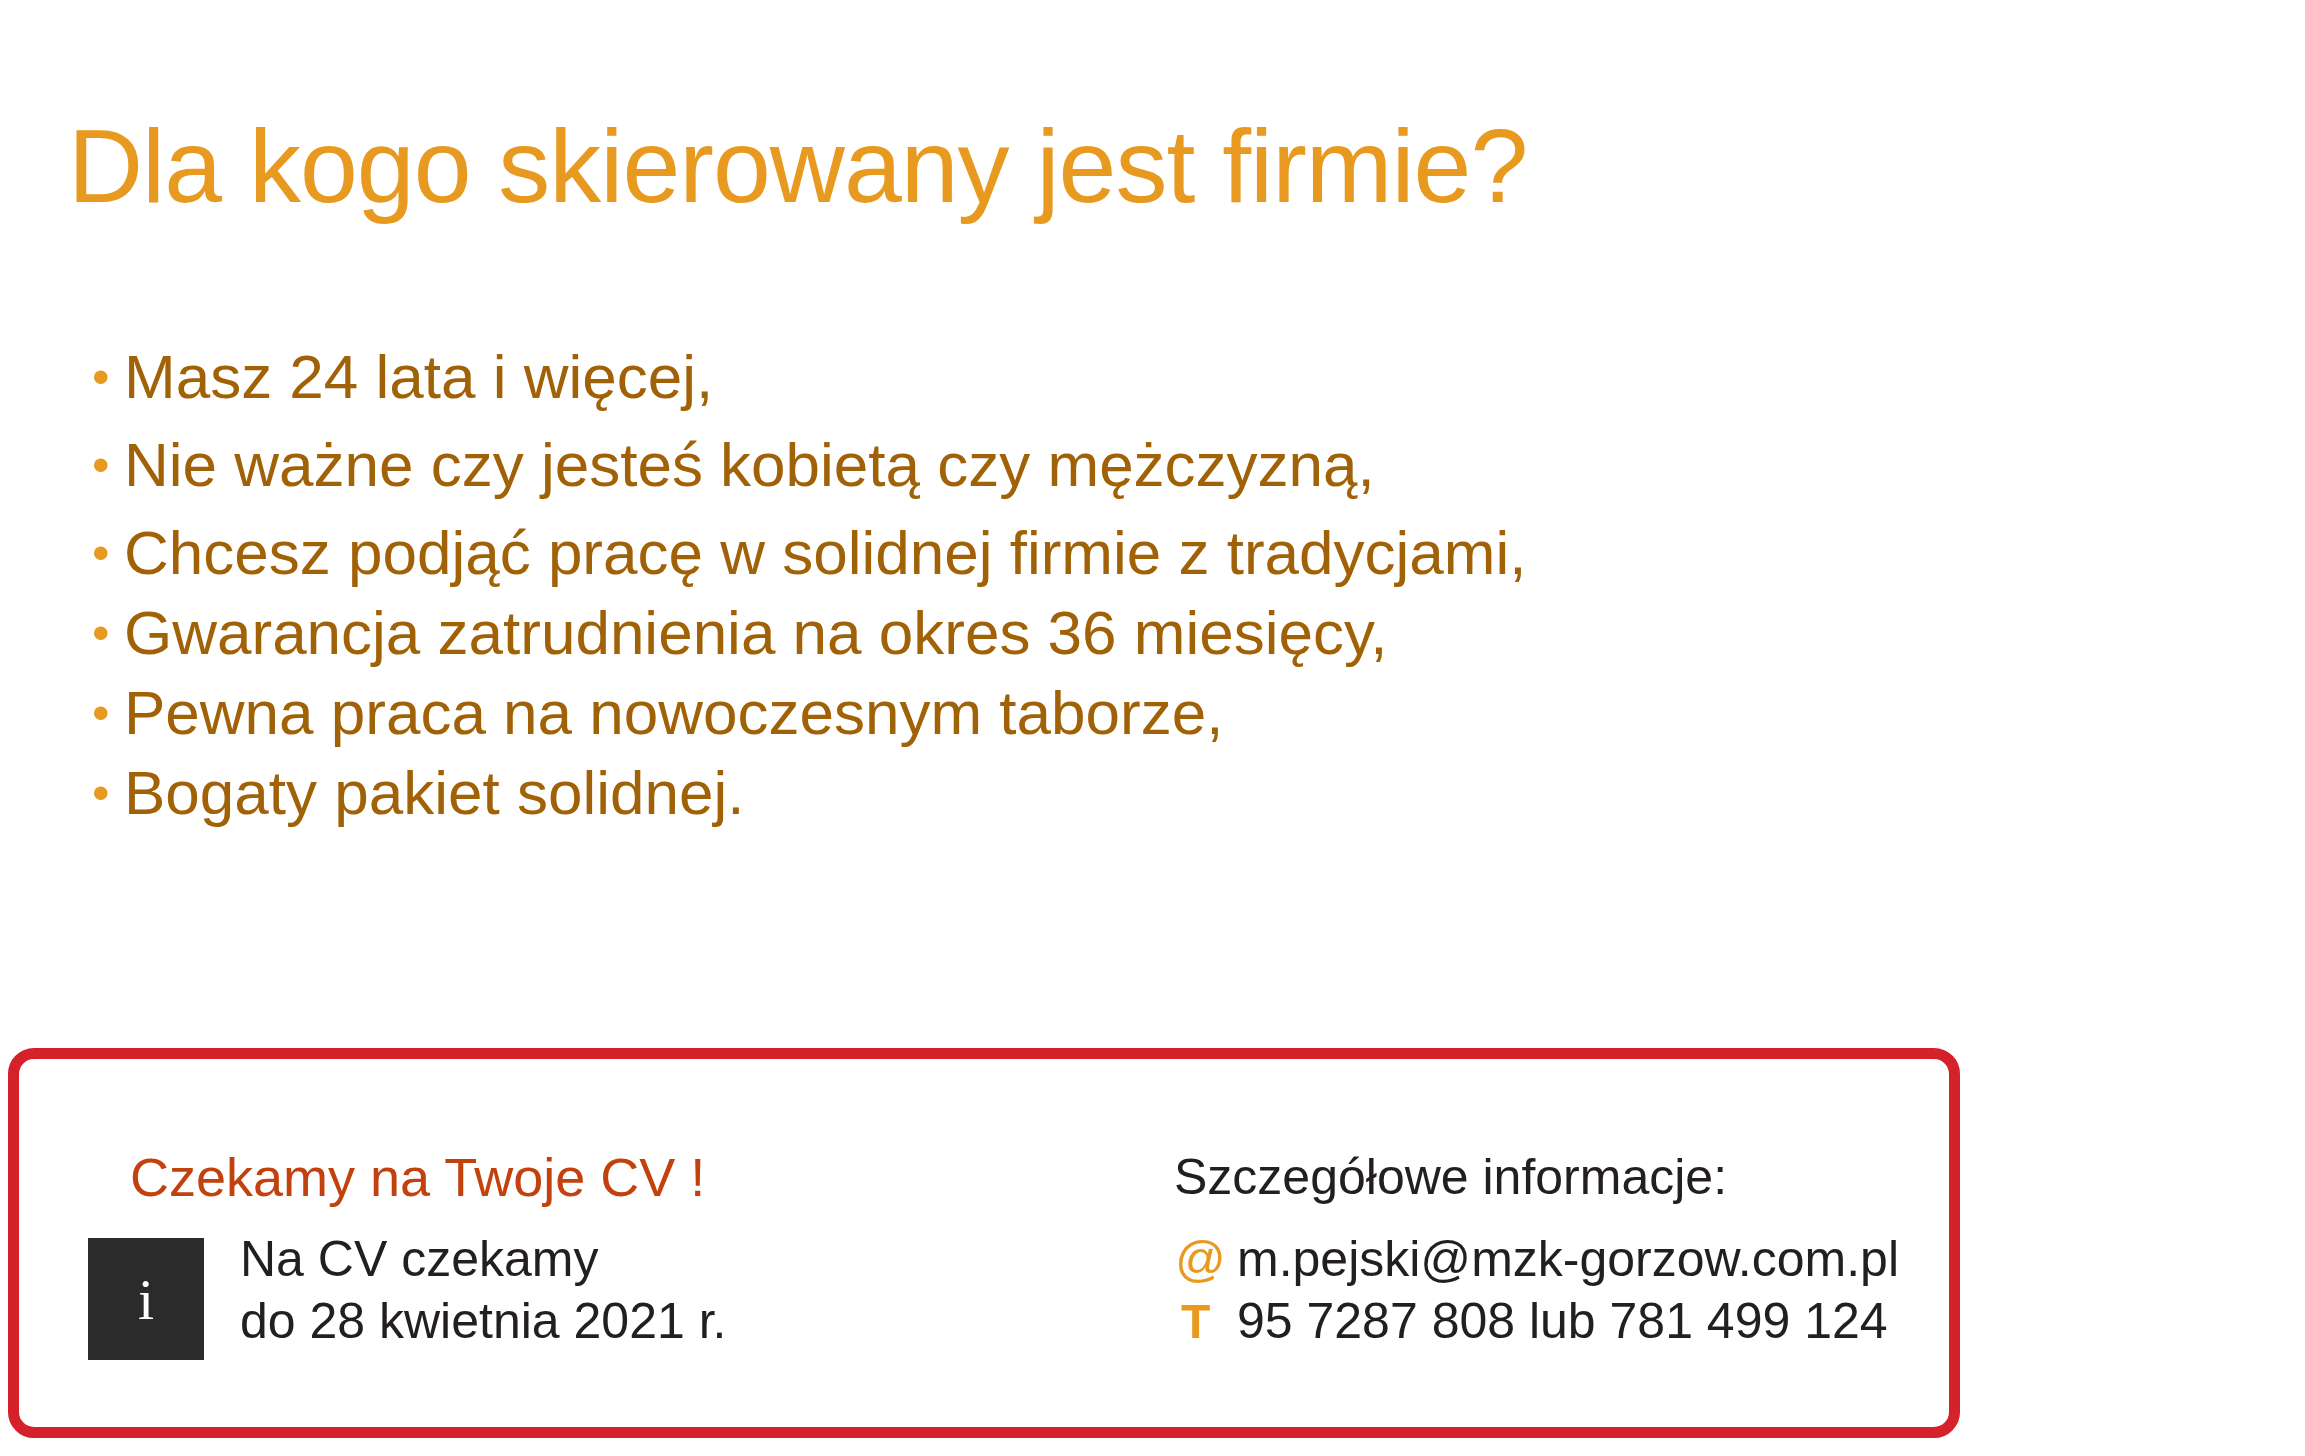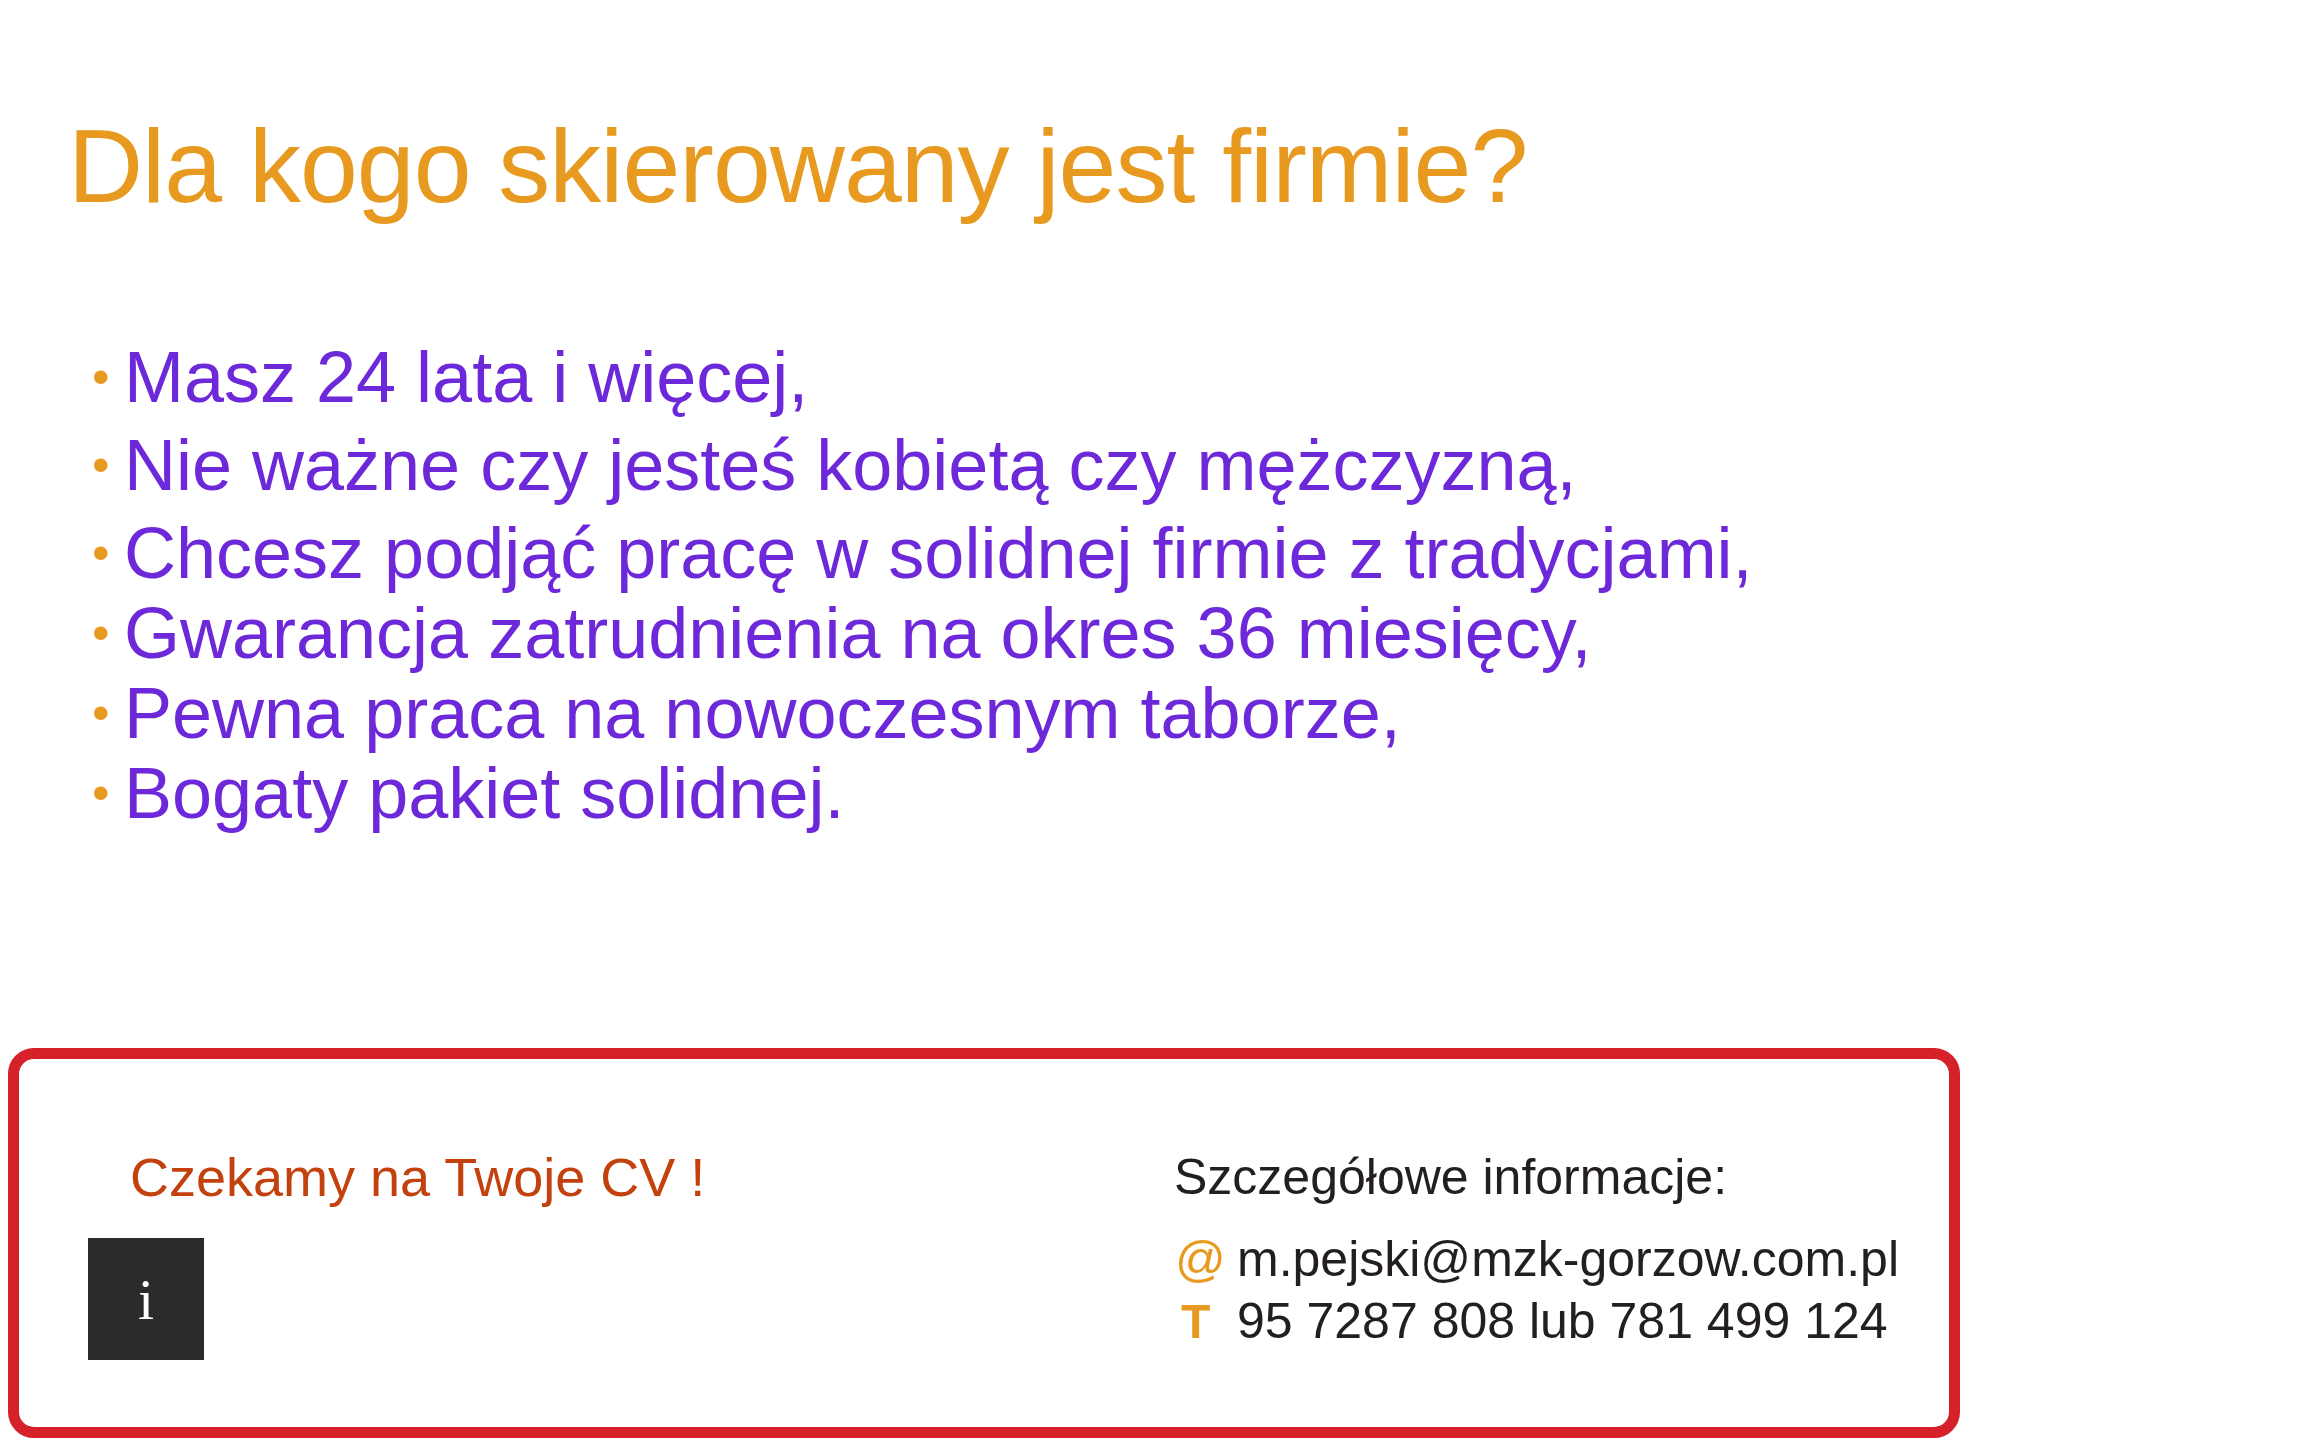--- a/index.html
+++ b/index.html
@@ -54,23 +54,23 @@
     width: 54px;
     text-align: left;
     padding-left: 22px;
     box-sizing: border-box;
     color: #E89A20;
     font-size: 50px;
     line-height: 62px;
   }
   .bullet-text {
     flex: 1 1 auto;
-    font-size: 72px;
-    line-height: 62px;
-    color: #6d28d9;
+    font-size: 62px;
+    line-height: 62px;
+    color: #a16207;
     white-space: nowrap;
   }
 
   
   .contact-box {
     position: absolute;
     left: 8px;
     top: 1048px;
     width: 1952px;
     height: 390px;
@@ -197,20 +197,24 @@
   </div>
 
   <div class="contact-box"></div>
 
   <div class="cv-heading">Czekamy na Twoje CV !</div>
 
   <div class="info-heading">Szczegółowe informacje:</div>
 
   <div class="info-badge">i</div>
 
+  <div class="cv-deadline">
+    <div>Na CV czekamy</div>
+    <div>do 28 kwietnia 2021 r.</div>
+  </div>
 
   <div class="contact-lines">
     <div class="contact-line">
       <span class="contact-ico">@</span>
       <span class="contact-val">m.pejski@mzk-gorzow.com.pl</span>
     </div>
     <div class="contact-line">
       <span class="contact-ico tele">T</span>
       <span class="contact-val">95 7287 808 lub 781 499 124</span>
     </div>

